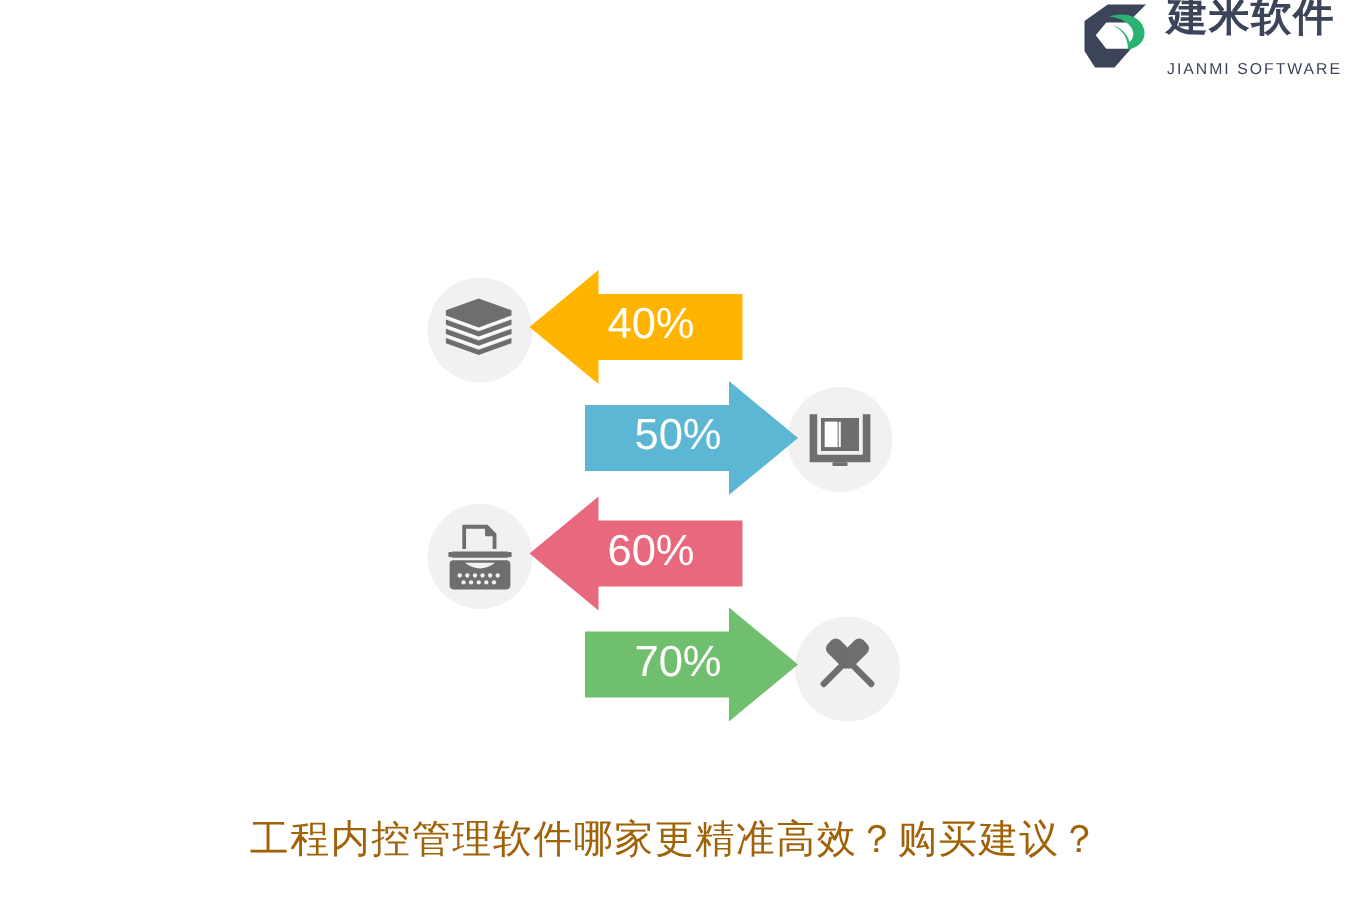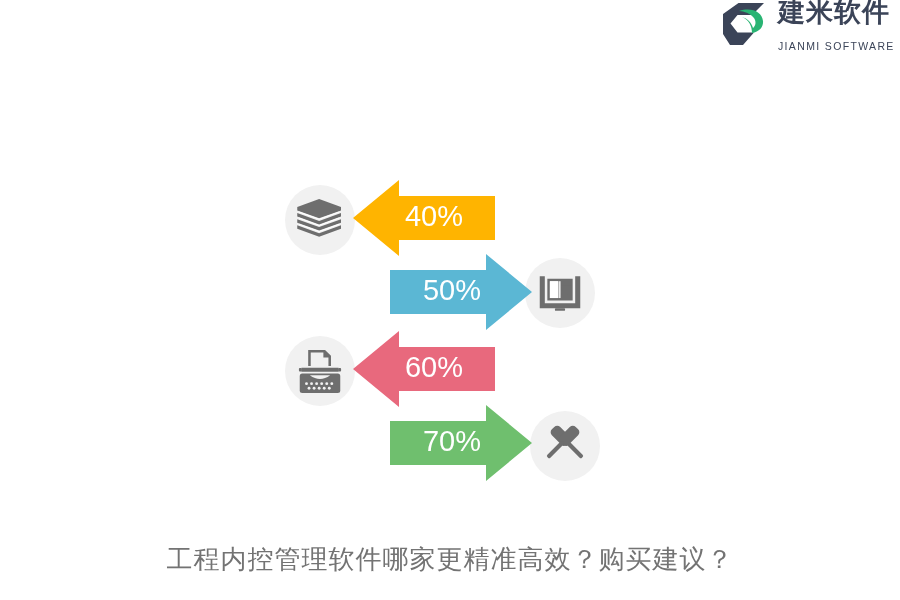--- a/index.html
+++ b/index.html
@@ -74,21 +74,21 @@
   }
 
   
   #caption {
     position: absolute;
     left: 0;
     top: 542px;
     width: 900px;
     text-align: center;
     font-size: 26px;
-    color: #737373;
+    color: #a16207;
     font-family: Liberation Mono, monospace;
     letter-spacing: 1px;
     white-space: nowrap;
   }
 </style>
 </head>
 <body>
 
 <div id="brand-logo">
   <svg id="brand-mark" viewBox="0 0 50 46">

